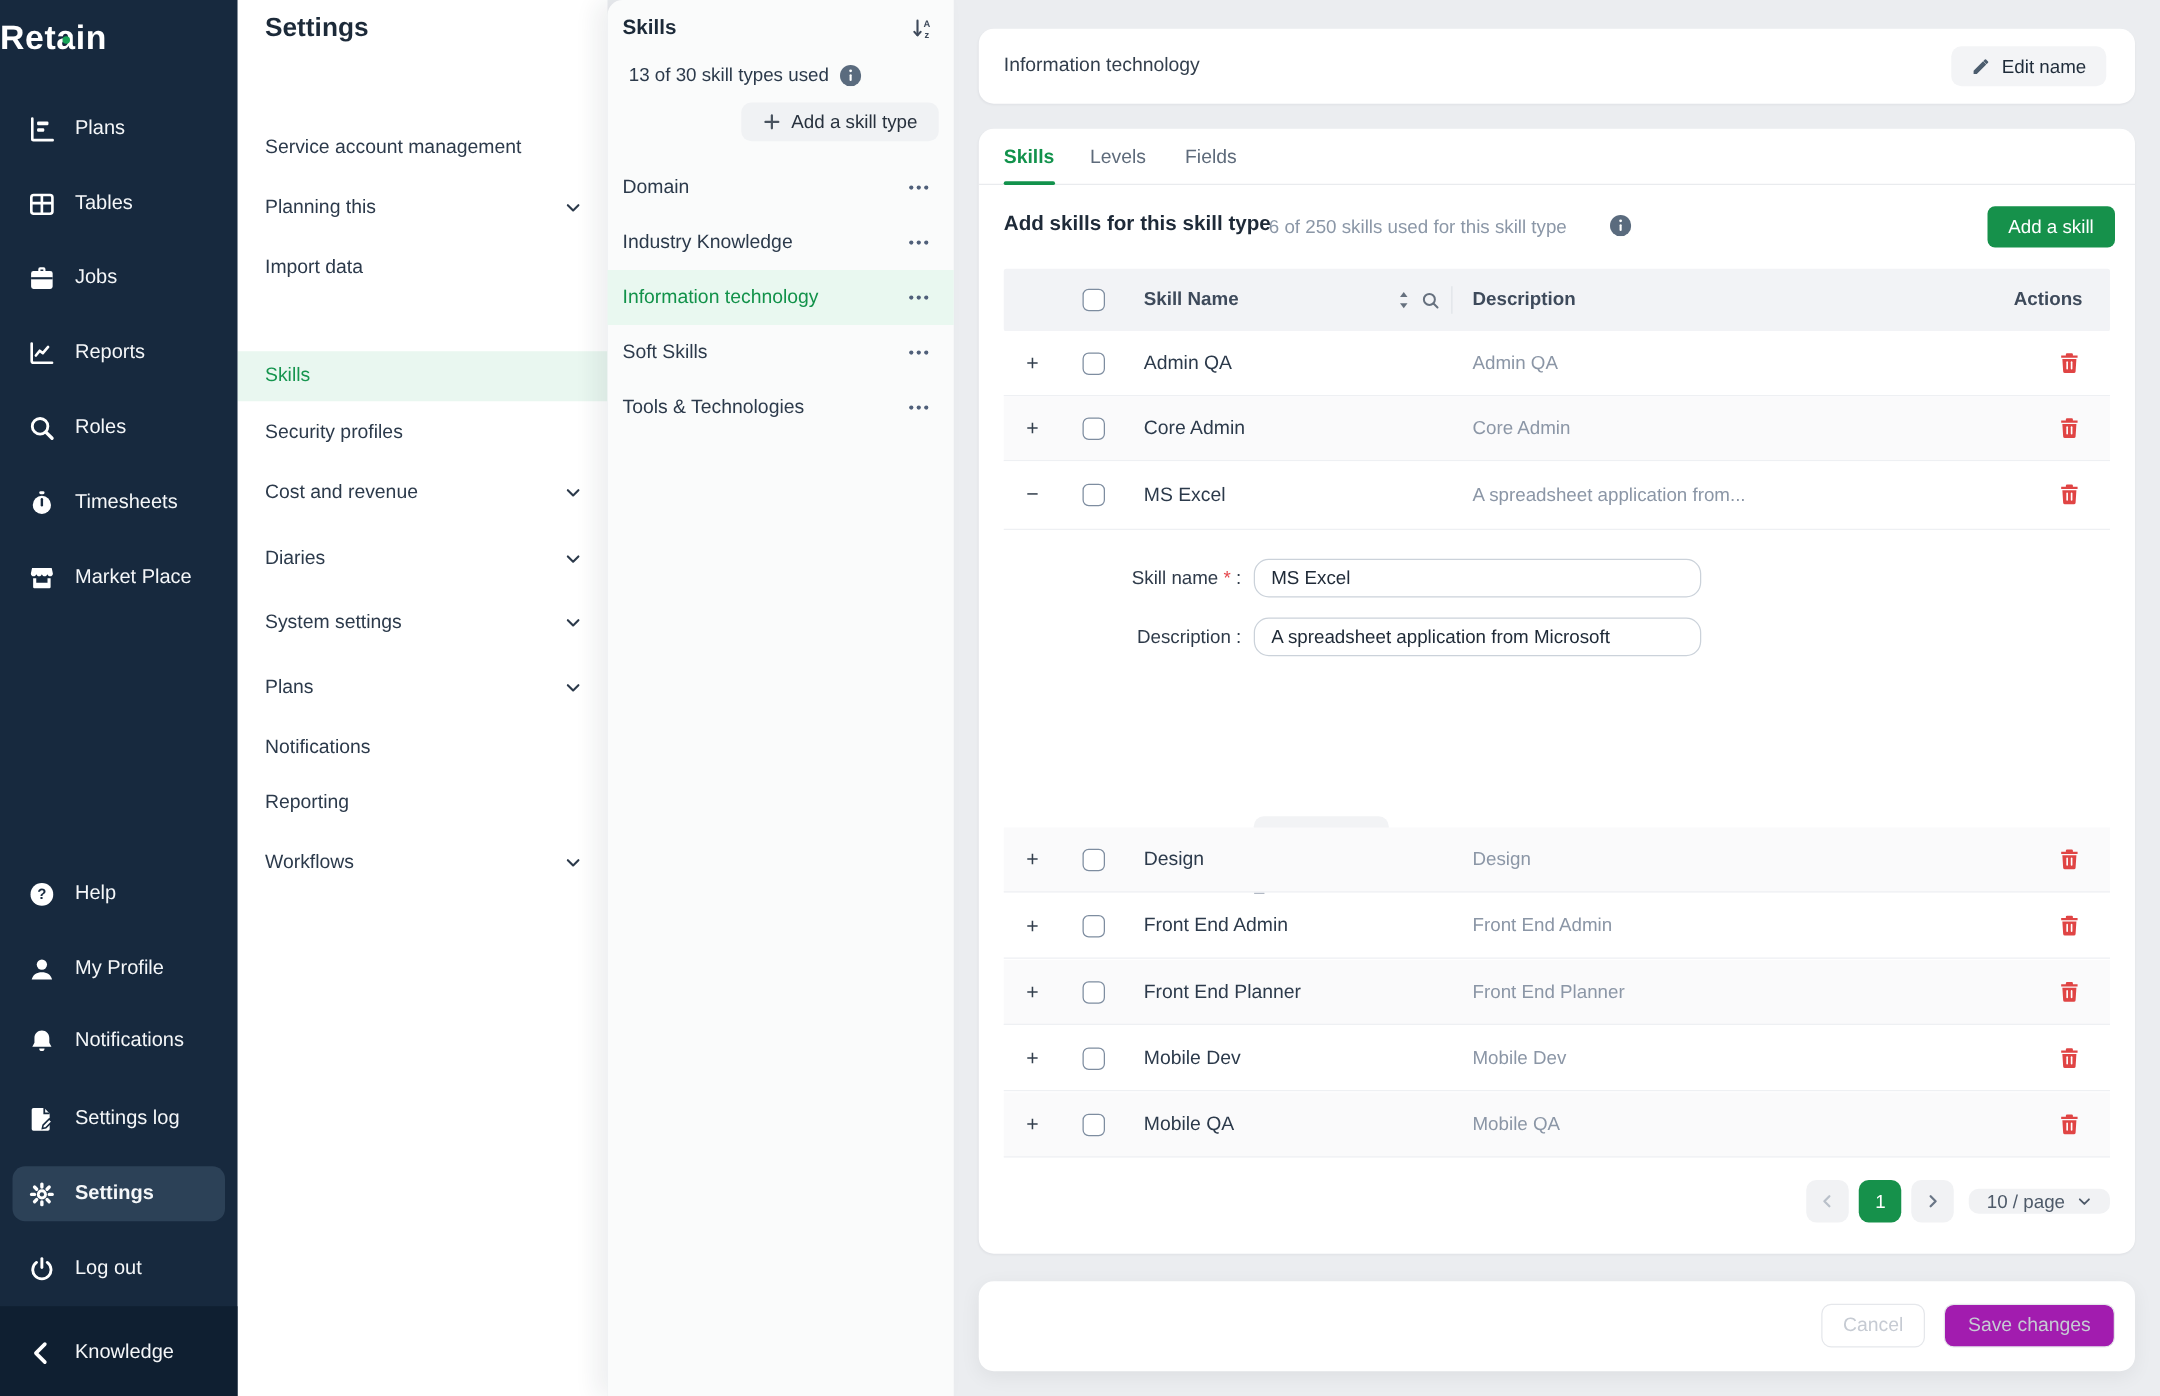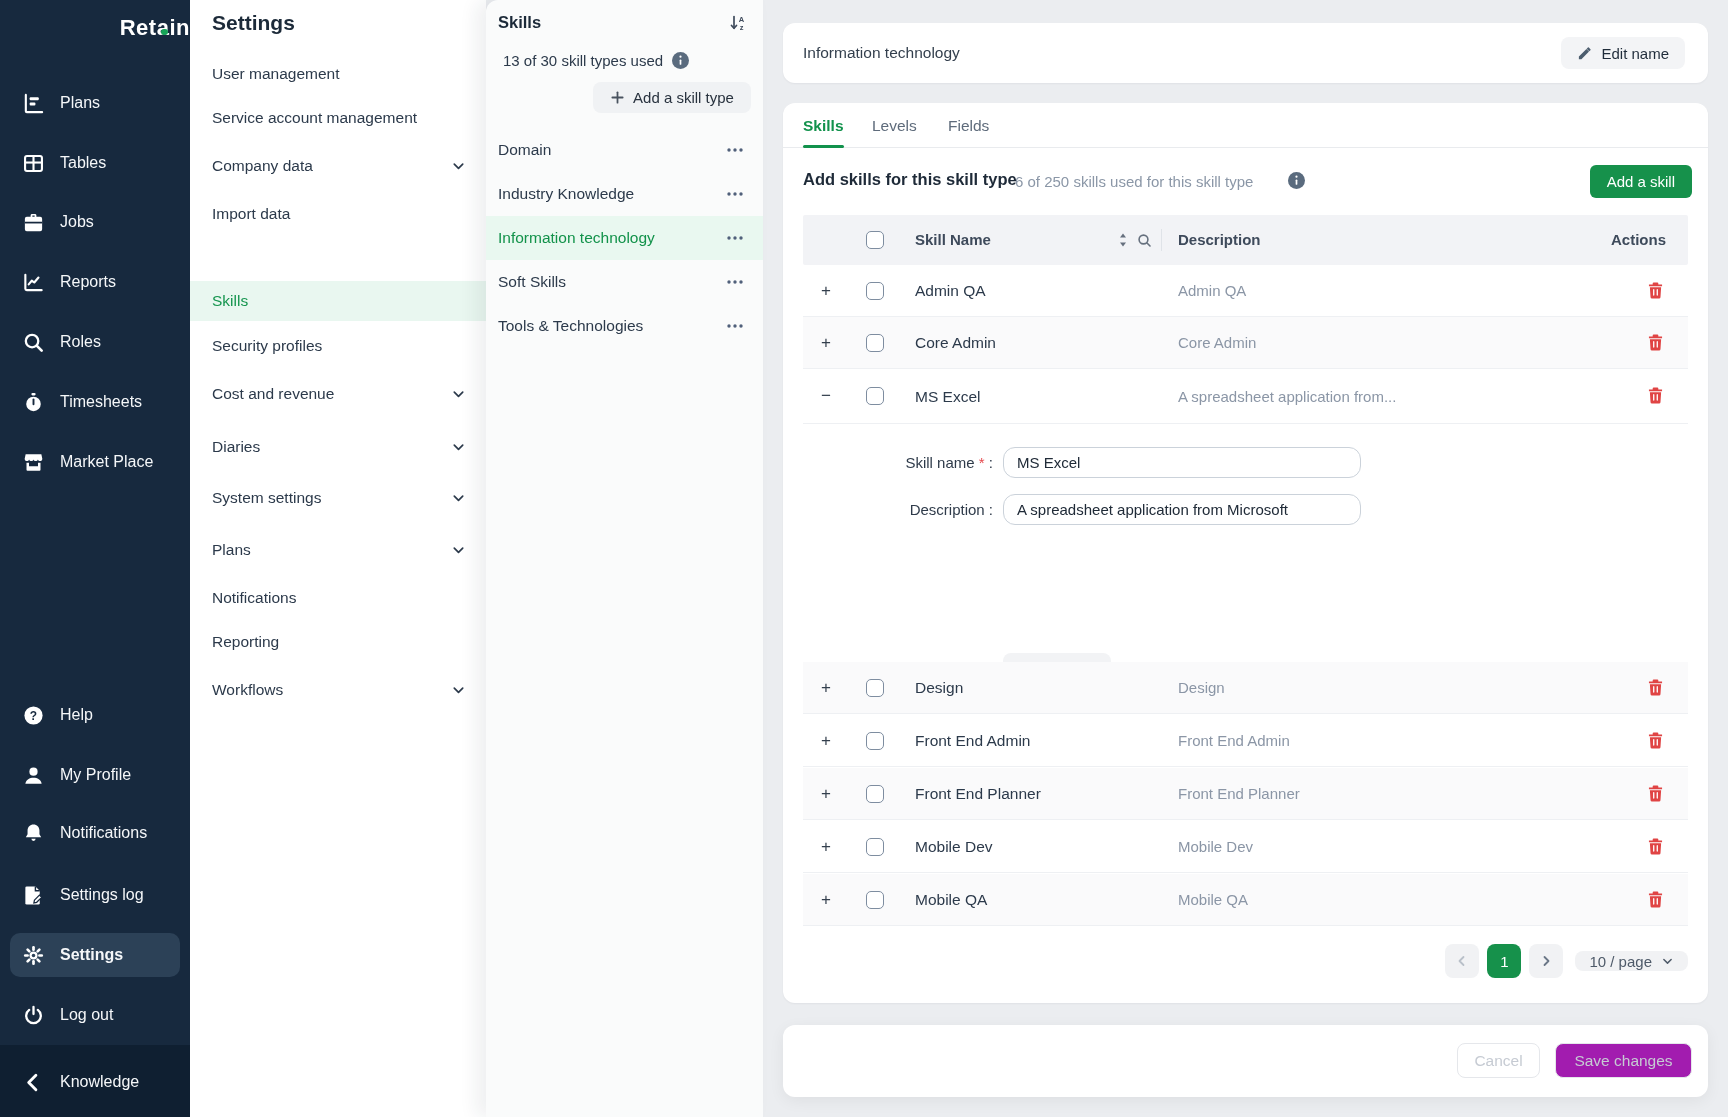--- a/index.html
+++ b/index.html
@@ -5,22 +5,22 @@
   * { margin:0; padding:0; box-sizing:border-box; }
   html,body { width:1728px; height:1117px; }
   body {
     font-family:"Liberation Sans","DejaVu Sans",sans-serif;
     background:#EBEDF0; position:relative; overflow:hidden; color:#2C3A4B;
   }
   svg { display:block; }
 
   
   .sidebar { position:absolute; left:0; top:0; width:190px; height:1117px; background:#17293E; z-index:5; }
-  .logo { position:absolute; top:15px; left:0; width:190px; text-align:right; color:#fff;
-          font-size:22px; font-weight:700; letter-spacing:.5px; }
+  .logo { position:absolute; top:15px; left:0; width:190px; text-align:left; color:#fff;
+          font-size:27px; font-weight:700; letter-spacing:.5px; }
   .logo .logo-a { position:relative; display:inline-block; }
   .logo .logo-a::after { content:''; position:absolute; left:4.5px; top:13.5px; width:6.5px; height:6.5px;
           border-radius:50%; background:#17A458; }
   .nav-item { position:absolute; left:0; width:190px; height:44px; display:flex; align-items:center;
           gap:15px; padding-left:22px; color:#F5F7F9; font-size:16px; cursor:pointer; }
   .nav-item .nic { width:23px; height:23px; flex:0 0 23px; }
   .nav-item.active { left:10px; width:170px; padding-left:12px; background:#2C4157; border-radius:10px; font-weight:700; }
   .collapse-strip { position:absolute; bottom:0; left:0; width:190px; height:72px; background:#0F1F31; }
 
   
@@ -225,28 +225,25 @@
     <svg class="nic" viewBox="0 0 24 24">
         <path d="M14.5 4.5L7 12l7.5 7.5" stroke="#fff" stroke-width="3" fill="none" stroke-linecap="round" stroke-linejoin="round"></path>
       </svg>
     <span>Knowledge</span>
   </div>
 </div>
 
 <div class="col2">
   <div class="col2-title">Settings</div>
 
-  <div class="menu-item" style="top:54px">
-      <span>User management</span>
-    </div>
   <div class="menu-item" style="top:98px">
       <span>Service account management</span>
     </div>
   <div class="menu-item" style="top:146px">
-      <span>Company data</span>
+      <span>Planning this</span>
     <svg width="15" height="15" viewBox="0 0 16 16">
         <path d="M3.5 5.5L8 10l4.5-4.5" stroke="#2C3A4B" stroke-width="1.8" fill="none" stroke-linecap="round" stroke-linejoin="round"></path>
       </svg>
     </div>
   <div class="menu-item" style="top:194px">
       <span>Import data</span>
     </div>
   <div class="menu-item active" style="top:281px">
       <span>Skills</span>
     </div>

